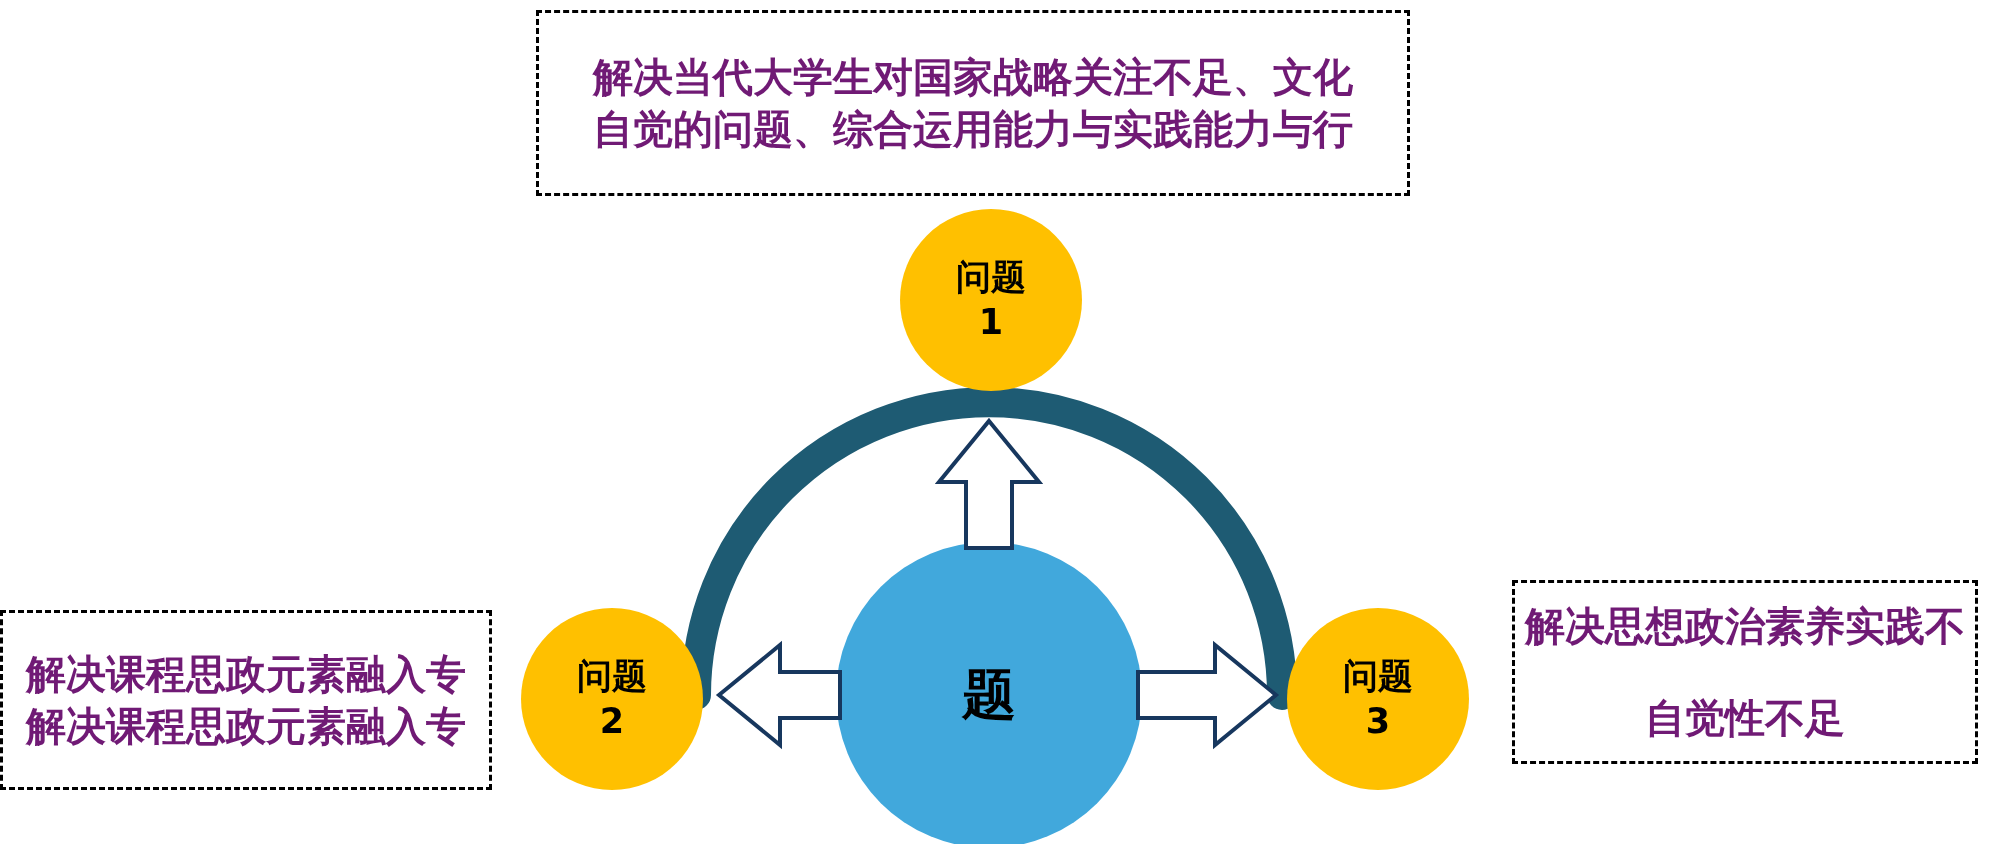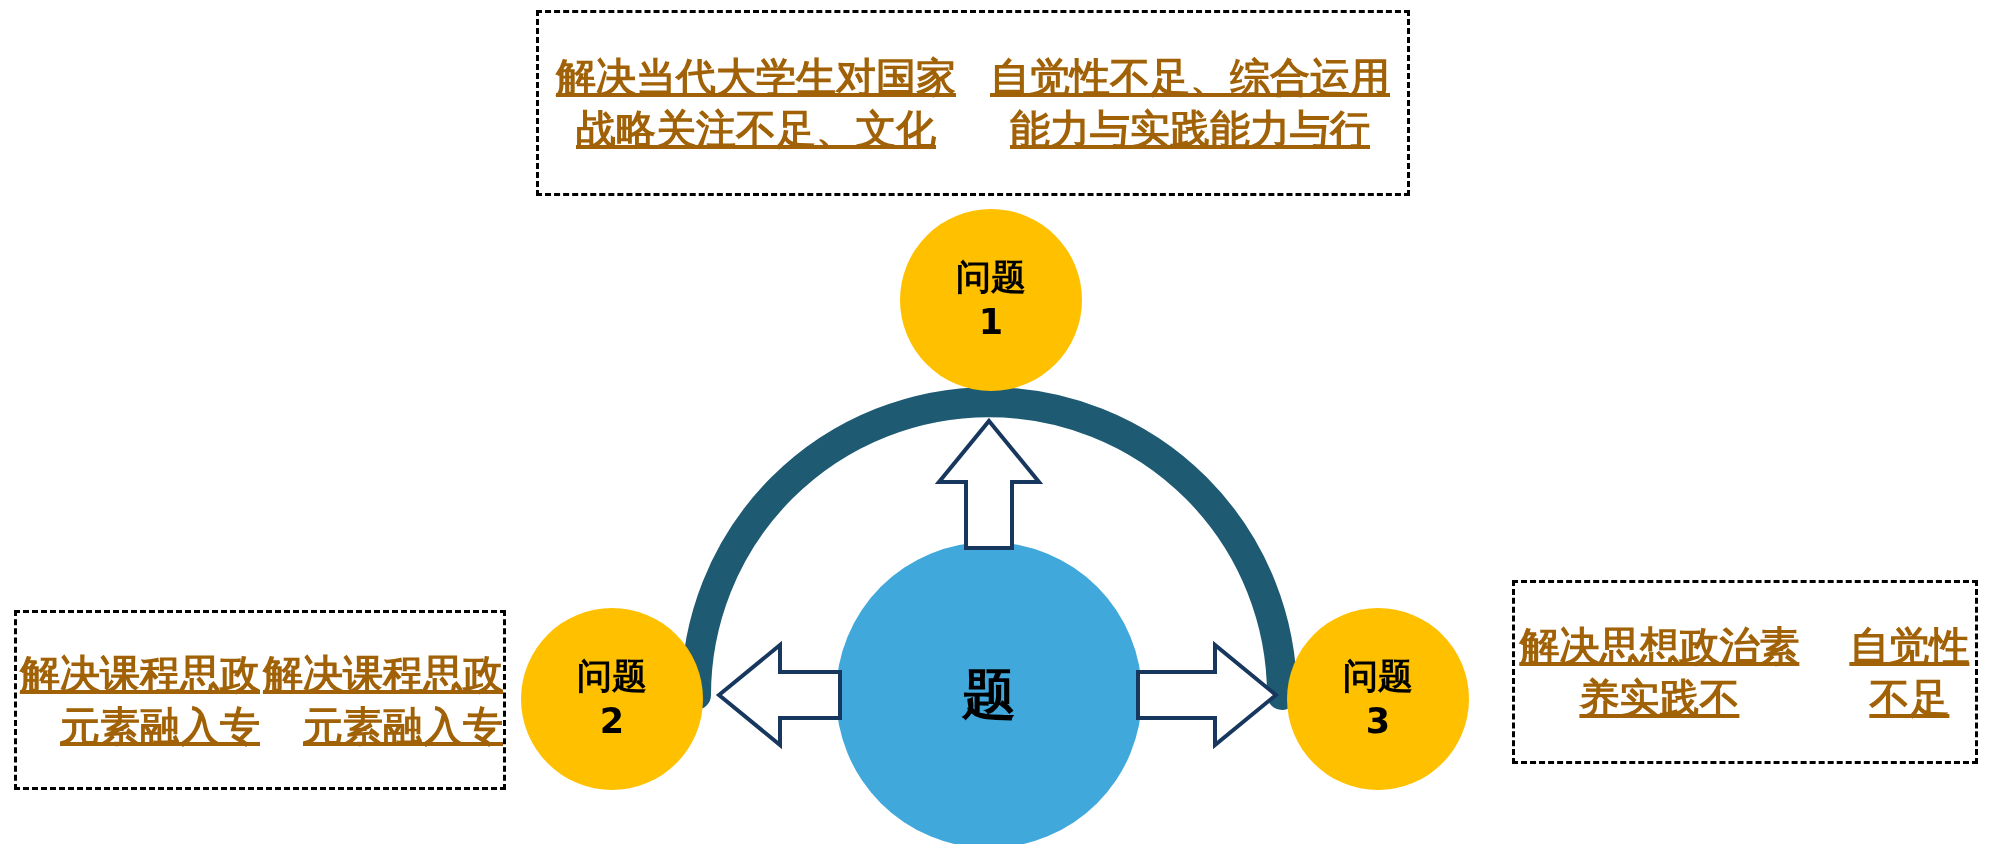--- a/index.html
+++ b/index.html
@@ -16,33 +16,32 @@
     font-family: "DejaVu Sans", sans-serif;
   }
 
   
   .dashed-box {
     position: absolute;
     box-sizing: border-box;
     border: 3px dashed #000000;
     background: #ffffff;
     display: flex;
-    flex-direction: row;
+    flex-direction: column;
     justify-content: center;
     align-items: center;
     text-align: center;
-    color: #a16207;
+    color: #701a75;
     font-weight: bold;
     font-size: 40px;
     line-height: 52px;
     z-index: 2;
-    text-decoration: underline;
   }
   #top-box   { left: 536px;  top: 10px;  width: 874px; height: 186px; }
-  #left-box  { left: 14px;    top: 610px; width: 492px; height: 180px; text-align: right; }
+  #left-box  { left: 0;    top: 610px; width: 492px; height: 180px; text-align: right; }
   #right-box { left: 1512px; top: 580px; width: 466px; height: 184px; gap: 40px; }
 
   
   .circle {
     position: absolute;
     border-radius: 50%;
     display: flex;
     flex-direction: column;
     justify-content: center;
     align-items: center;
@@ -100,21 +99,21 @@
 <body>
 
 <div class="canvas">
 
   <svg id="arc-layer" class="svg-layer" viewBox="0 0 2000 844">
     <path class="arc-path" d="M 696 695 A 293 293 0 0 1 1282 695"></path>
   </svg>
 
   <div id="top-box" class="dashed-box">
     <div>解决当代大学生对国家战略关注不足、文化</div>
-    <div>自觉性不足、综合运用能力与实践能力与行</div>
+    <div>自觉的问题、综合运用能力与实践能力与行</div>
   </div>
 
   <div id="left-box" class="dashed-box">
     <div>解决课程思政元素融入专</div>
     <div>解决课程思政元素融入专</div>
   </div>
 
   <div id="right-box" class="dashed-box">
     <div>解决思想政治素养实践不</div>
     <div>自觉性不足</div>

